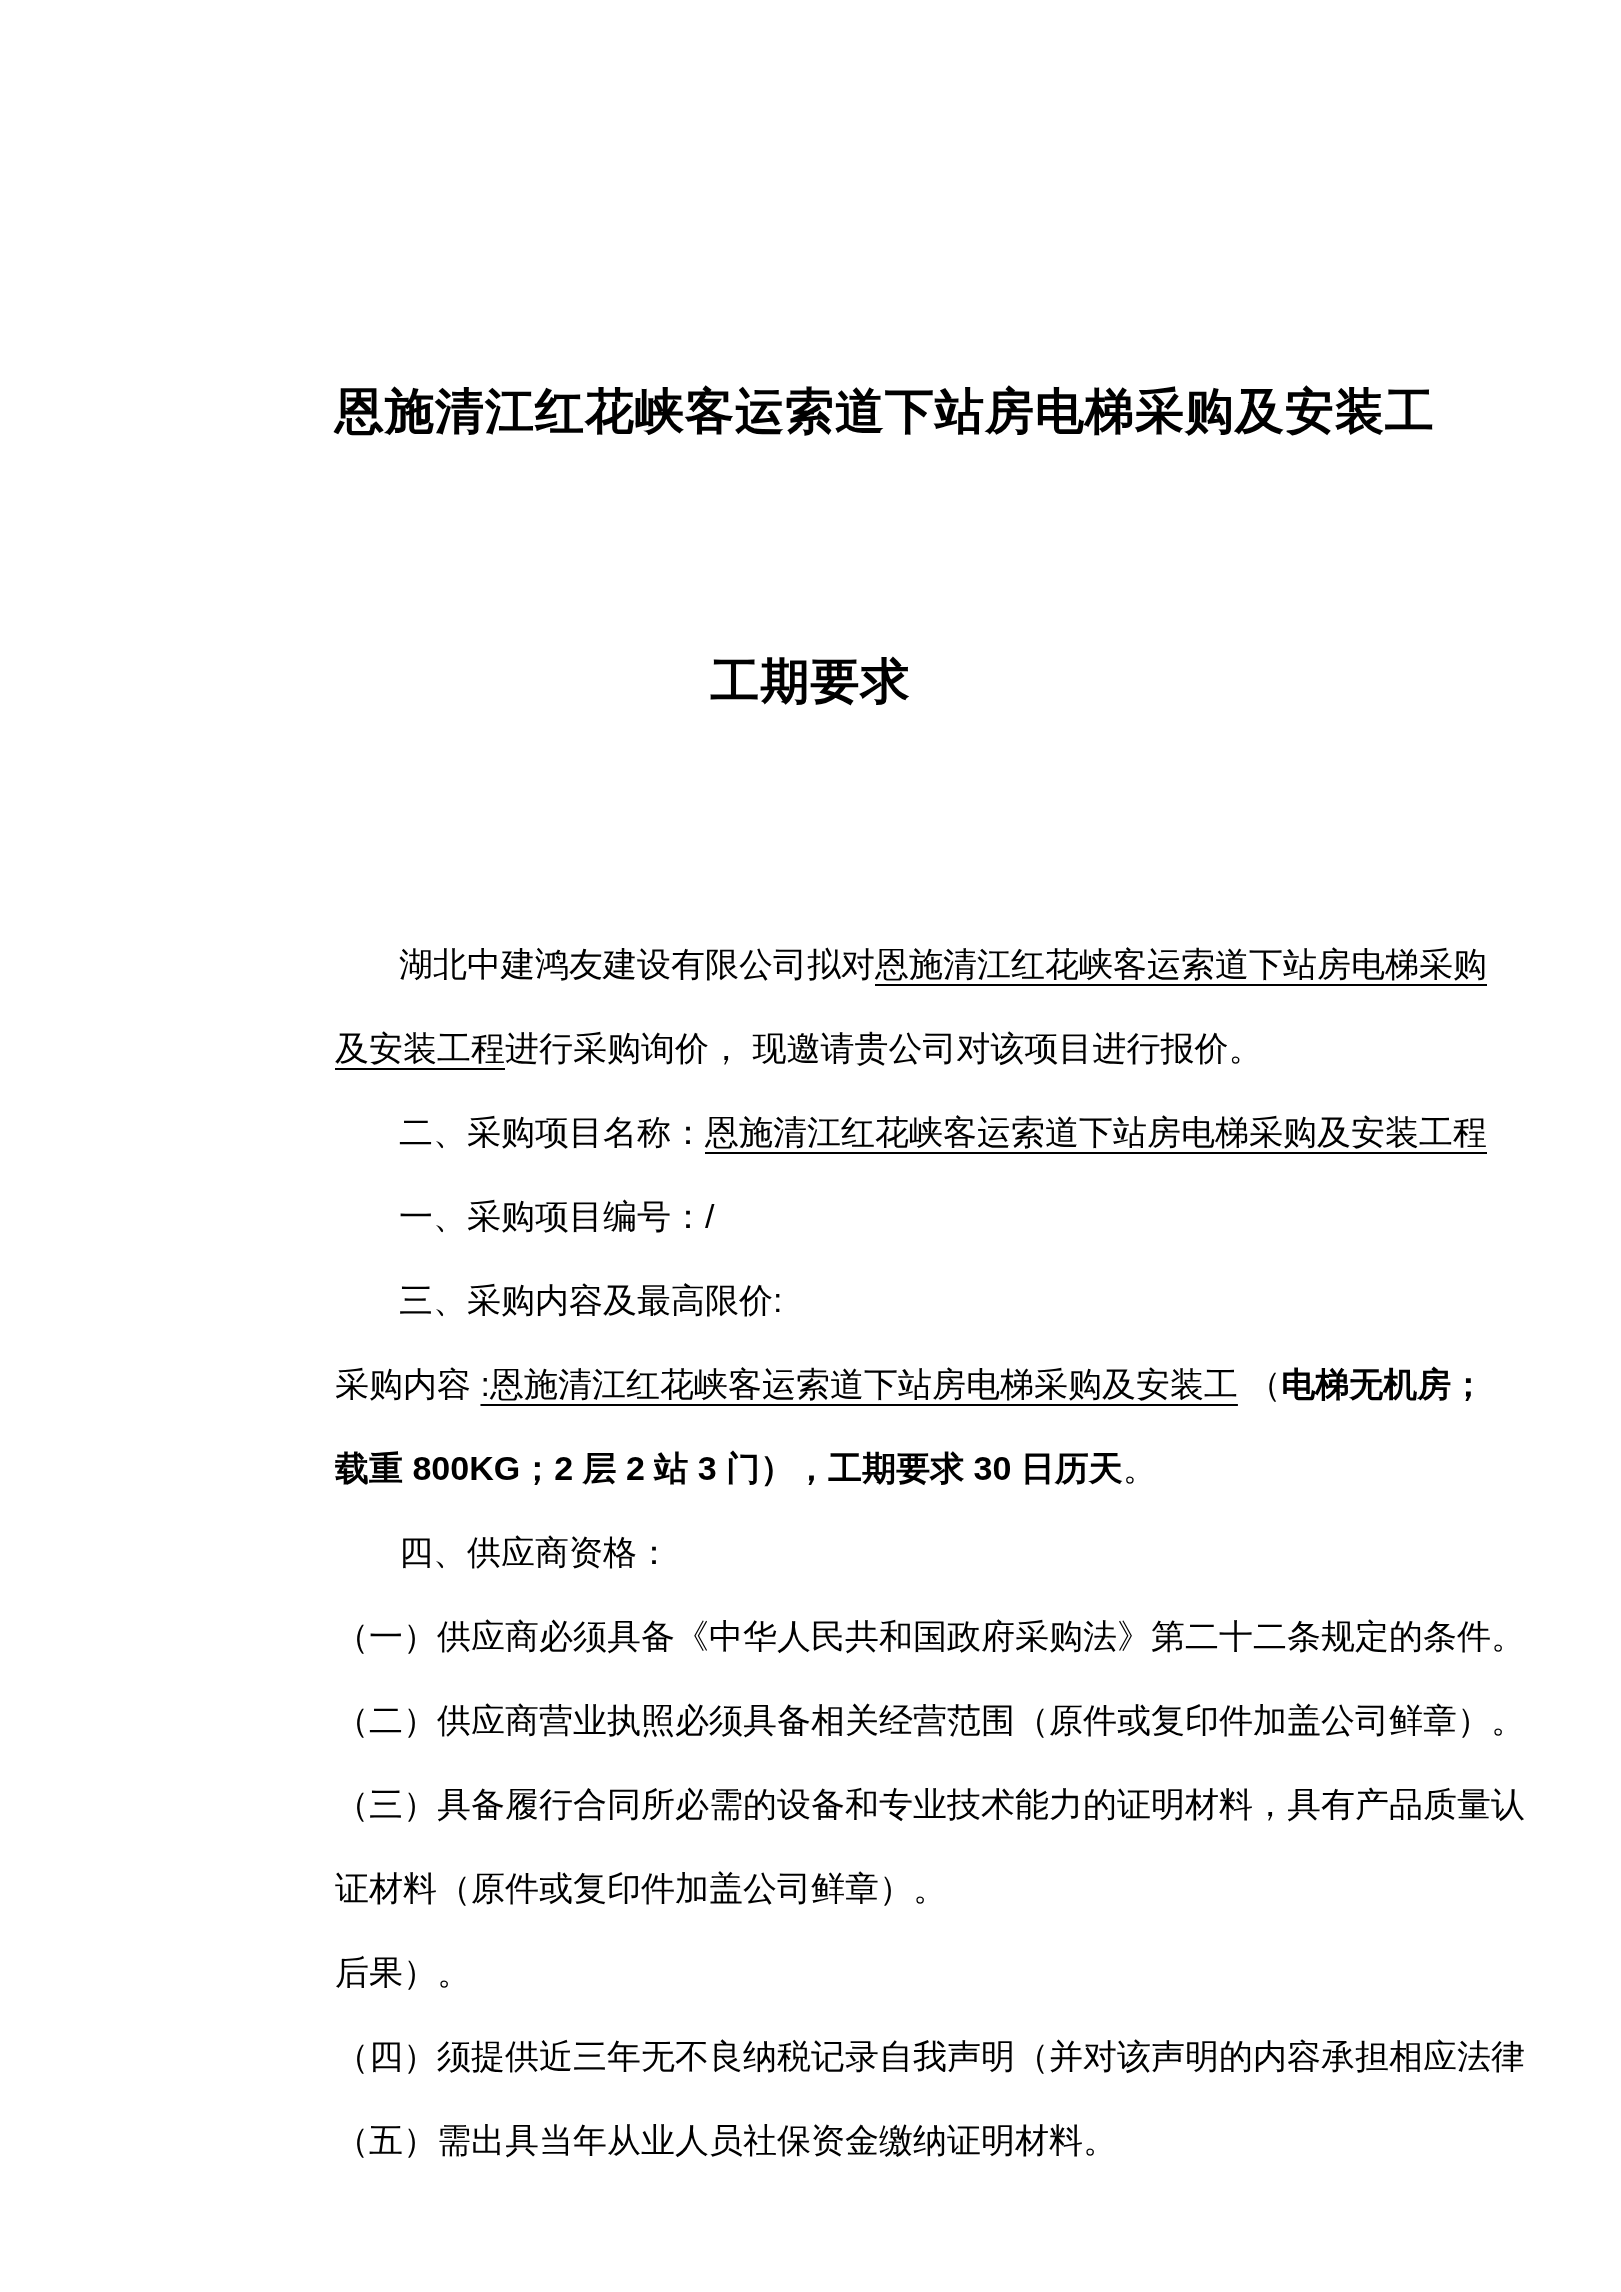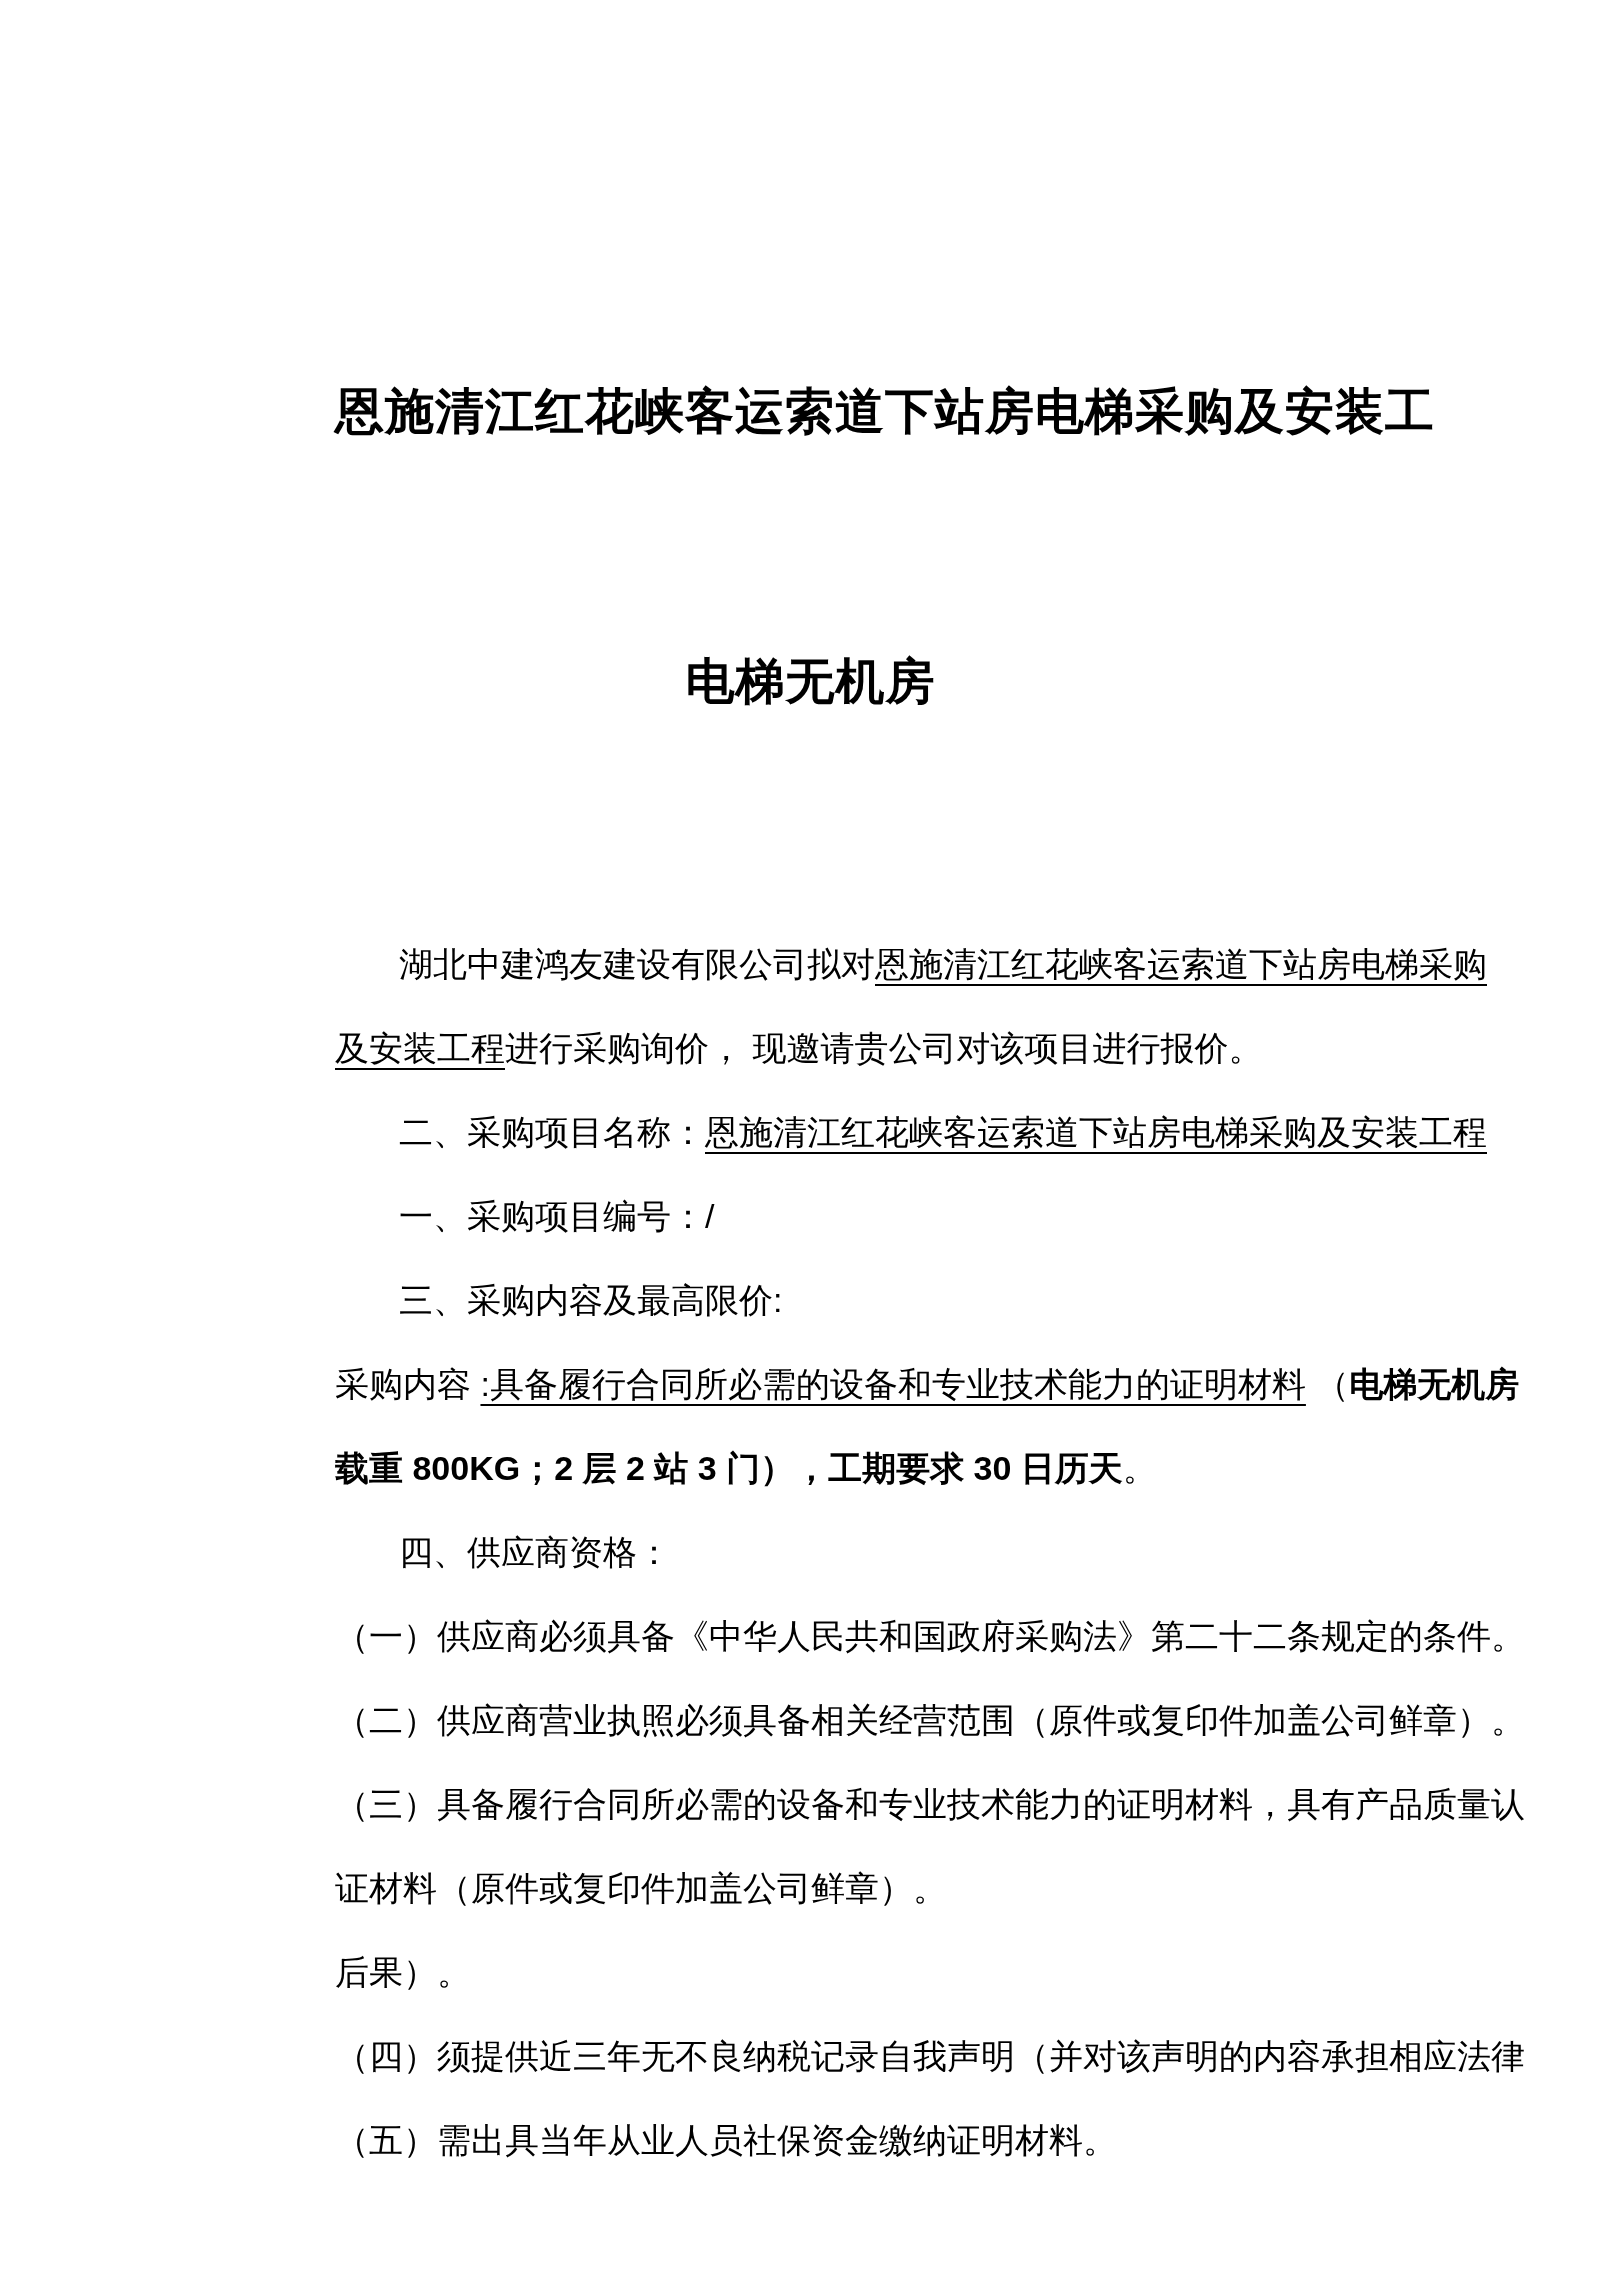--- a/index.html
+++ b/index.html
@@ -46,29 +46,29 @@
     text-decoration-thickness: 2px;
     text-underline-offset: 7.8px;
   }
 </style>
 </head>
 <body>
 
 <div class="page">
   <div class="doc-title">
     <div>恩施清江红花峡客运索道下站房电梯采购及安装工</div>
-    <div>电梯无机房</div>
+    <div>工期要求</div>
   </div>
   <div class="body-lines">
       <div class="line indent"><span class="">湖北中建鸿友建设有限公司拟对</span><span class="run-underline">恩施清江红花峡客运索道下站房电梯采购</span></div>
       <div class="line"><span class="run-underline">及安装工程</span><span class="">进行采购询价， 现邀请贵公司对该项目进行报价。</span></div>
       <div class="line indent"><span class="">二、采购项目名称：</span><span class="run-underline">恩施清江红花峡客运索道下站房电梯采购及安装工程</span></div>
       <div class="line indent"><span class="">一、采购项目编号：/</span></div>
       <div class="line indent"><span class="">三、采购内容及最高限价:</span></div>
-      <div class="line"><span class="">采购内容 </span><span class="run-underline">:具备履行合同所必需的设备和专业技术能力的证明材料</span><span class=""> （</span><span class="run-bold ">电梯无机房；</span></div>
+      <div class="line"><span class="">采购内容 </span><span class="run-underline">:恩施清江红花峡客运索道下站房电梯采购及安装工</span><span class=""> （</span><span class="run-bold ">电梯无机房；</span></div>
       <div class="line"><span class="run-bold ">载重 800KG；2 层 2 站 3 门），工期要求 30 日历天</span><span class="">。</span></div>
       <div class="line indent"><span class="">四、供应商资格：</span></div>
       <div class="line"><span class="">（一）供应商必须具备《中华人民共和国政府采购法》第二十二条规定的条件。</span></div>
       <div class="line"><span class="">（二）供应商营业执照必须具备相关经营范围（原件或复印件加盖公司鲜章）。</span></div>
       <div class="line"><span class="">（三）具备履行合同所必需的设备和专业技术能力的证明材料，具有产品质量认</span></div>
       <div class="line"><span class="">证材料（原件或复印件加盖公司鲜章）。</span></div>
       <div class="line"><span class="">后果）。</span></div>
       <div class="line"><span class="">（四）须提供近三年无不良纳税记录自我声明（并对该声明的内容承担相应法律</span></div>
       <div class="line"><span class="">（五）需出具当年从业人员社保资金缴纳证明材料。</span></div>
       <div class="line"></div>

